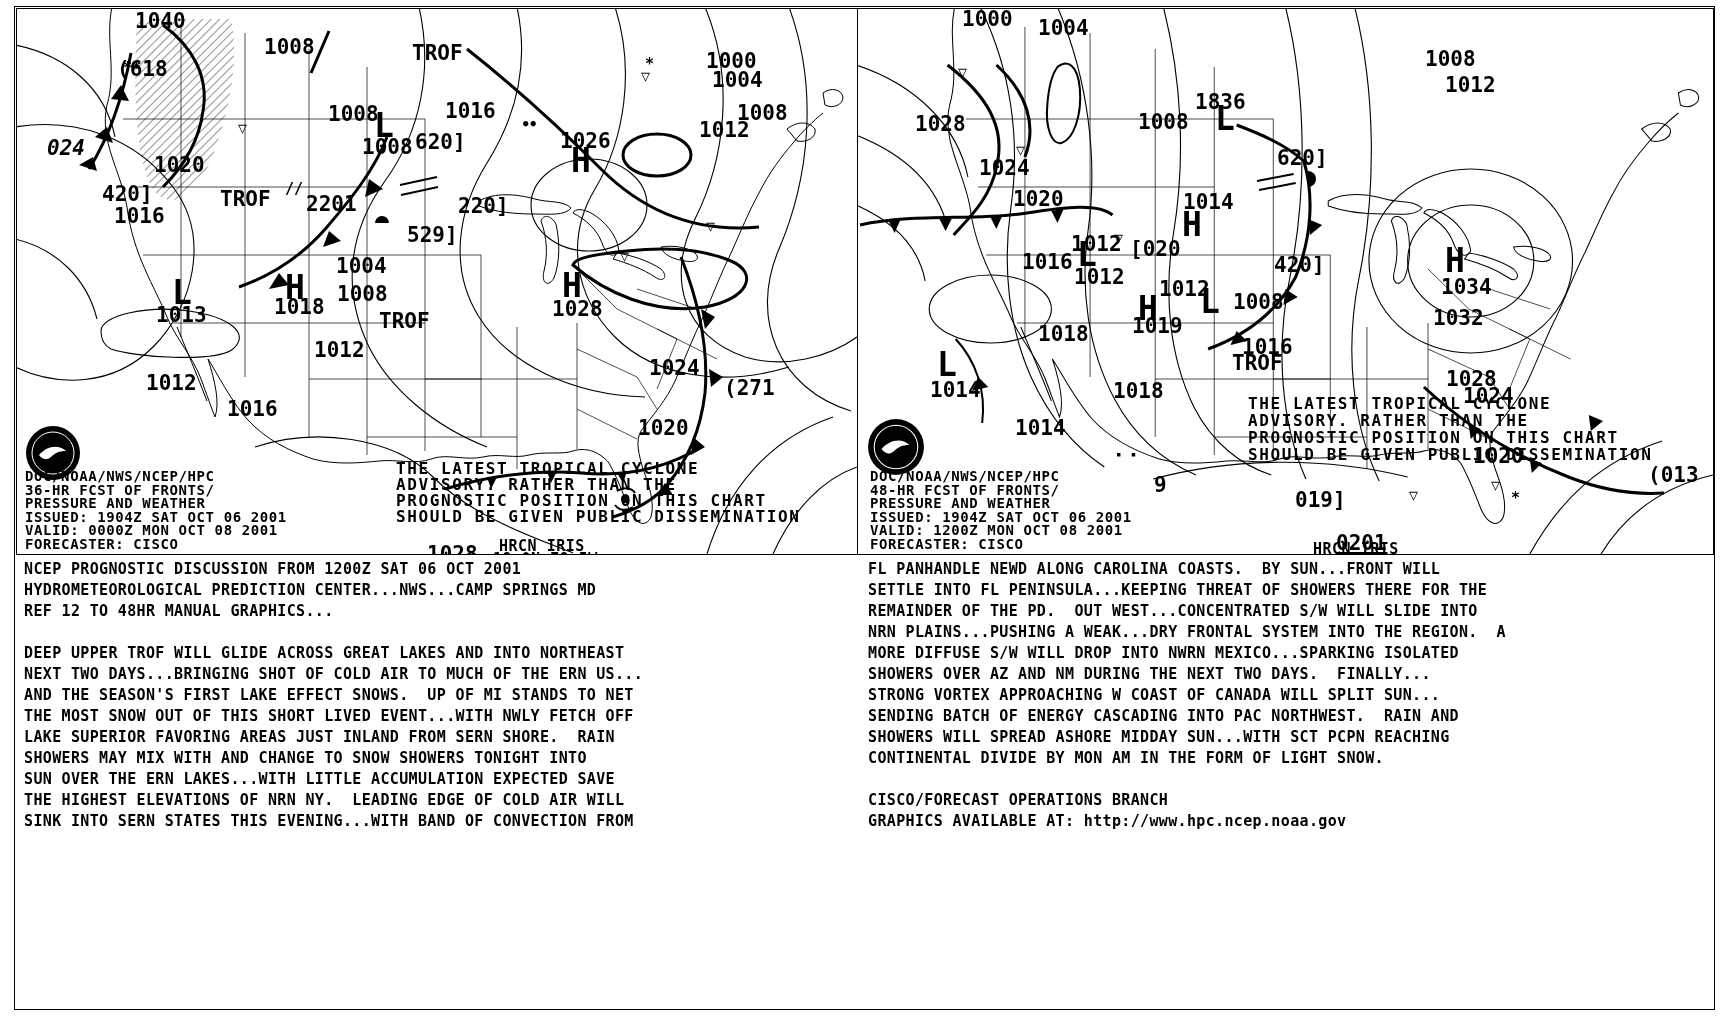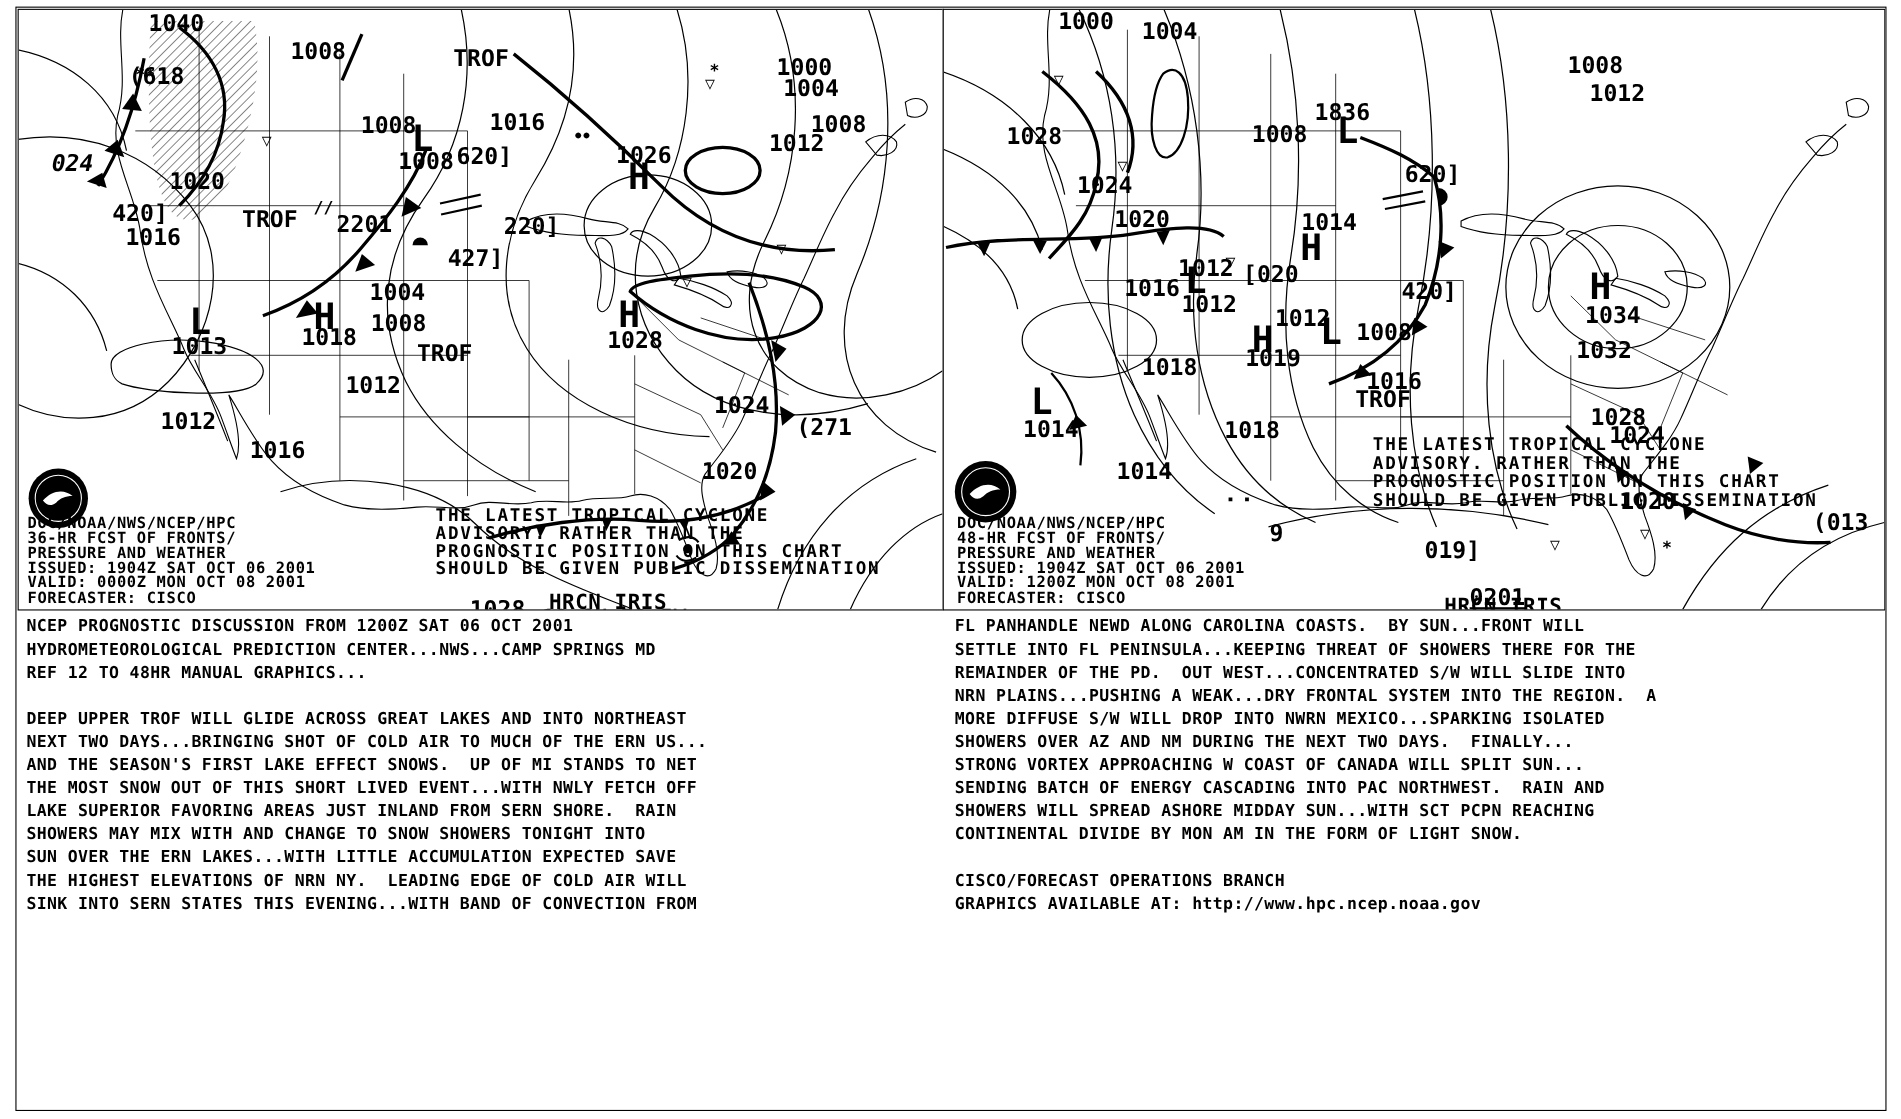--- a/index.html
+++ b/index.html
@@ -5,21 +5,21 @@
   html,body{margin:0;padding:0;background:#ffffff;width:1728px;height:1017px;overflow:hidden;
     font-family:"DejaVu Sans Mono",monospace;color:#000;}
   .page-border{position:absolute;left:14px;top:6px;width:1699px;height:1002px;border:1px solid #000;}
   .panel{position:absolute;top:8px;height:545px;background:#fff;border:1px solid #000;overflow:hidden;}
   .panel.l{left:16px;width:840px;}
   .panel.r{left:857px;width:855px;}
   .panel svg.mapart{position:absolute;left:0;top:0;}
   .labels{position:absolute;left:0;top:0;width:100%;height:100%;}
   .ml{position:absolute;white-space:pre;font-family:"DejaVu Sans Mono",monospace;font-weight:bold;line-height:1;}
   .ml.p{font-size:21px;letter-spacing:0;}
-  .ml.p2{font-size:19px;letter-spacing:0.5px;}
+  .ml.p2{font-size:15px;letter-spacing:0.5px;}
   .ml.hl{font-size:33px;}
   .ml.note{font-size:16px;letter-spacing:1.6px;}
   .ml.sym{font-size:15px;}
   .ml.dots{font-size:9px;letter-spacing:2px;}
   .legend{position:absolute;margin:0;font-family:"DejaVu Sans Mono",monospace;font-weight:bold;
     font-size:14px;letter-spacing:0.6px;line-height:13.5px;white-space:pre;}
   .panel.l .legend{left:8px;top:461px;}
   .panel.r .legend{left:12px;top:461px;}
   .logo{position:absolute;}
   .panel.l .logo{left:8px;top:416px;}
@@ -124,21 +124,21 @@
       <div class="ml p" style="left: 428px; top: 92px;">1016</div>
       <div class="ml p" style="left: 543px; top: 122px;">1026</div>
       <div class="ml hl" style="left: 554px; top: 135px;">H</div>
       <div class="ml p" style="left: 30px; top: 129px; font-style: italic;">024</div>
       <div class="ml p" style="left: 137px; top: 146px;">1020</div>
       <div class="ml p" style="left: 85px; top: 175px;">420]</div>
       <div class="ml p" style="left: 203px; top: 180px;">TROF</div>
       <div class="ml p" style="left: 289px; top: 185px;">2201</div>
       <div class="ml p" style="left: 441px; top: 187px;">220]</div>
       <div class="ml p" style="left: 97px; top: 197px;">1016</div>
-      <div class="ml p" style="left: 390px; top: 216px;">427]</div>
+      <div class="ml p" style="left: 390px; top: 216px;">529]</div>
       <div class="ml p" style="left: 319px; top: 247px;">1004</div>
       <div class="ml p" style="left: 320px; top: 275px;">1008</div>
       <div class="ml p" style="left: 362px; top: 302px;">TROF</div>
       <div class="ml hl" style="left: 268px; top: 262px;">H</div>
       <div class="ml p" style="left: 257px; top: 288px;">1018</div>
       <div class="ml p" style="left: 297px; top: 331px;">1012</div>
       <div class="ml hl" style="left: 155px; top: 267px;">L</div>
       <div class="ml p" style="left: 139px; top: 296px;">1013</div>
       <div class="ml p" style="left: 129px; top: 364px;">1012</div>
       <div class="ml p" style="left: 210px; top: 390px;">1016</div>

